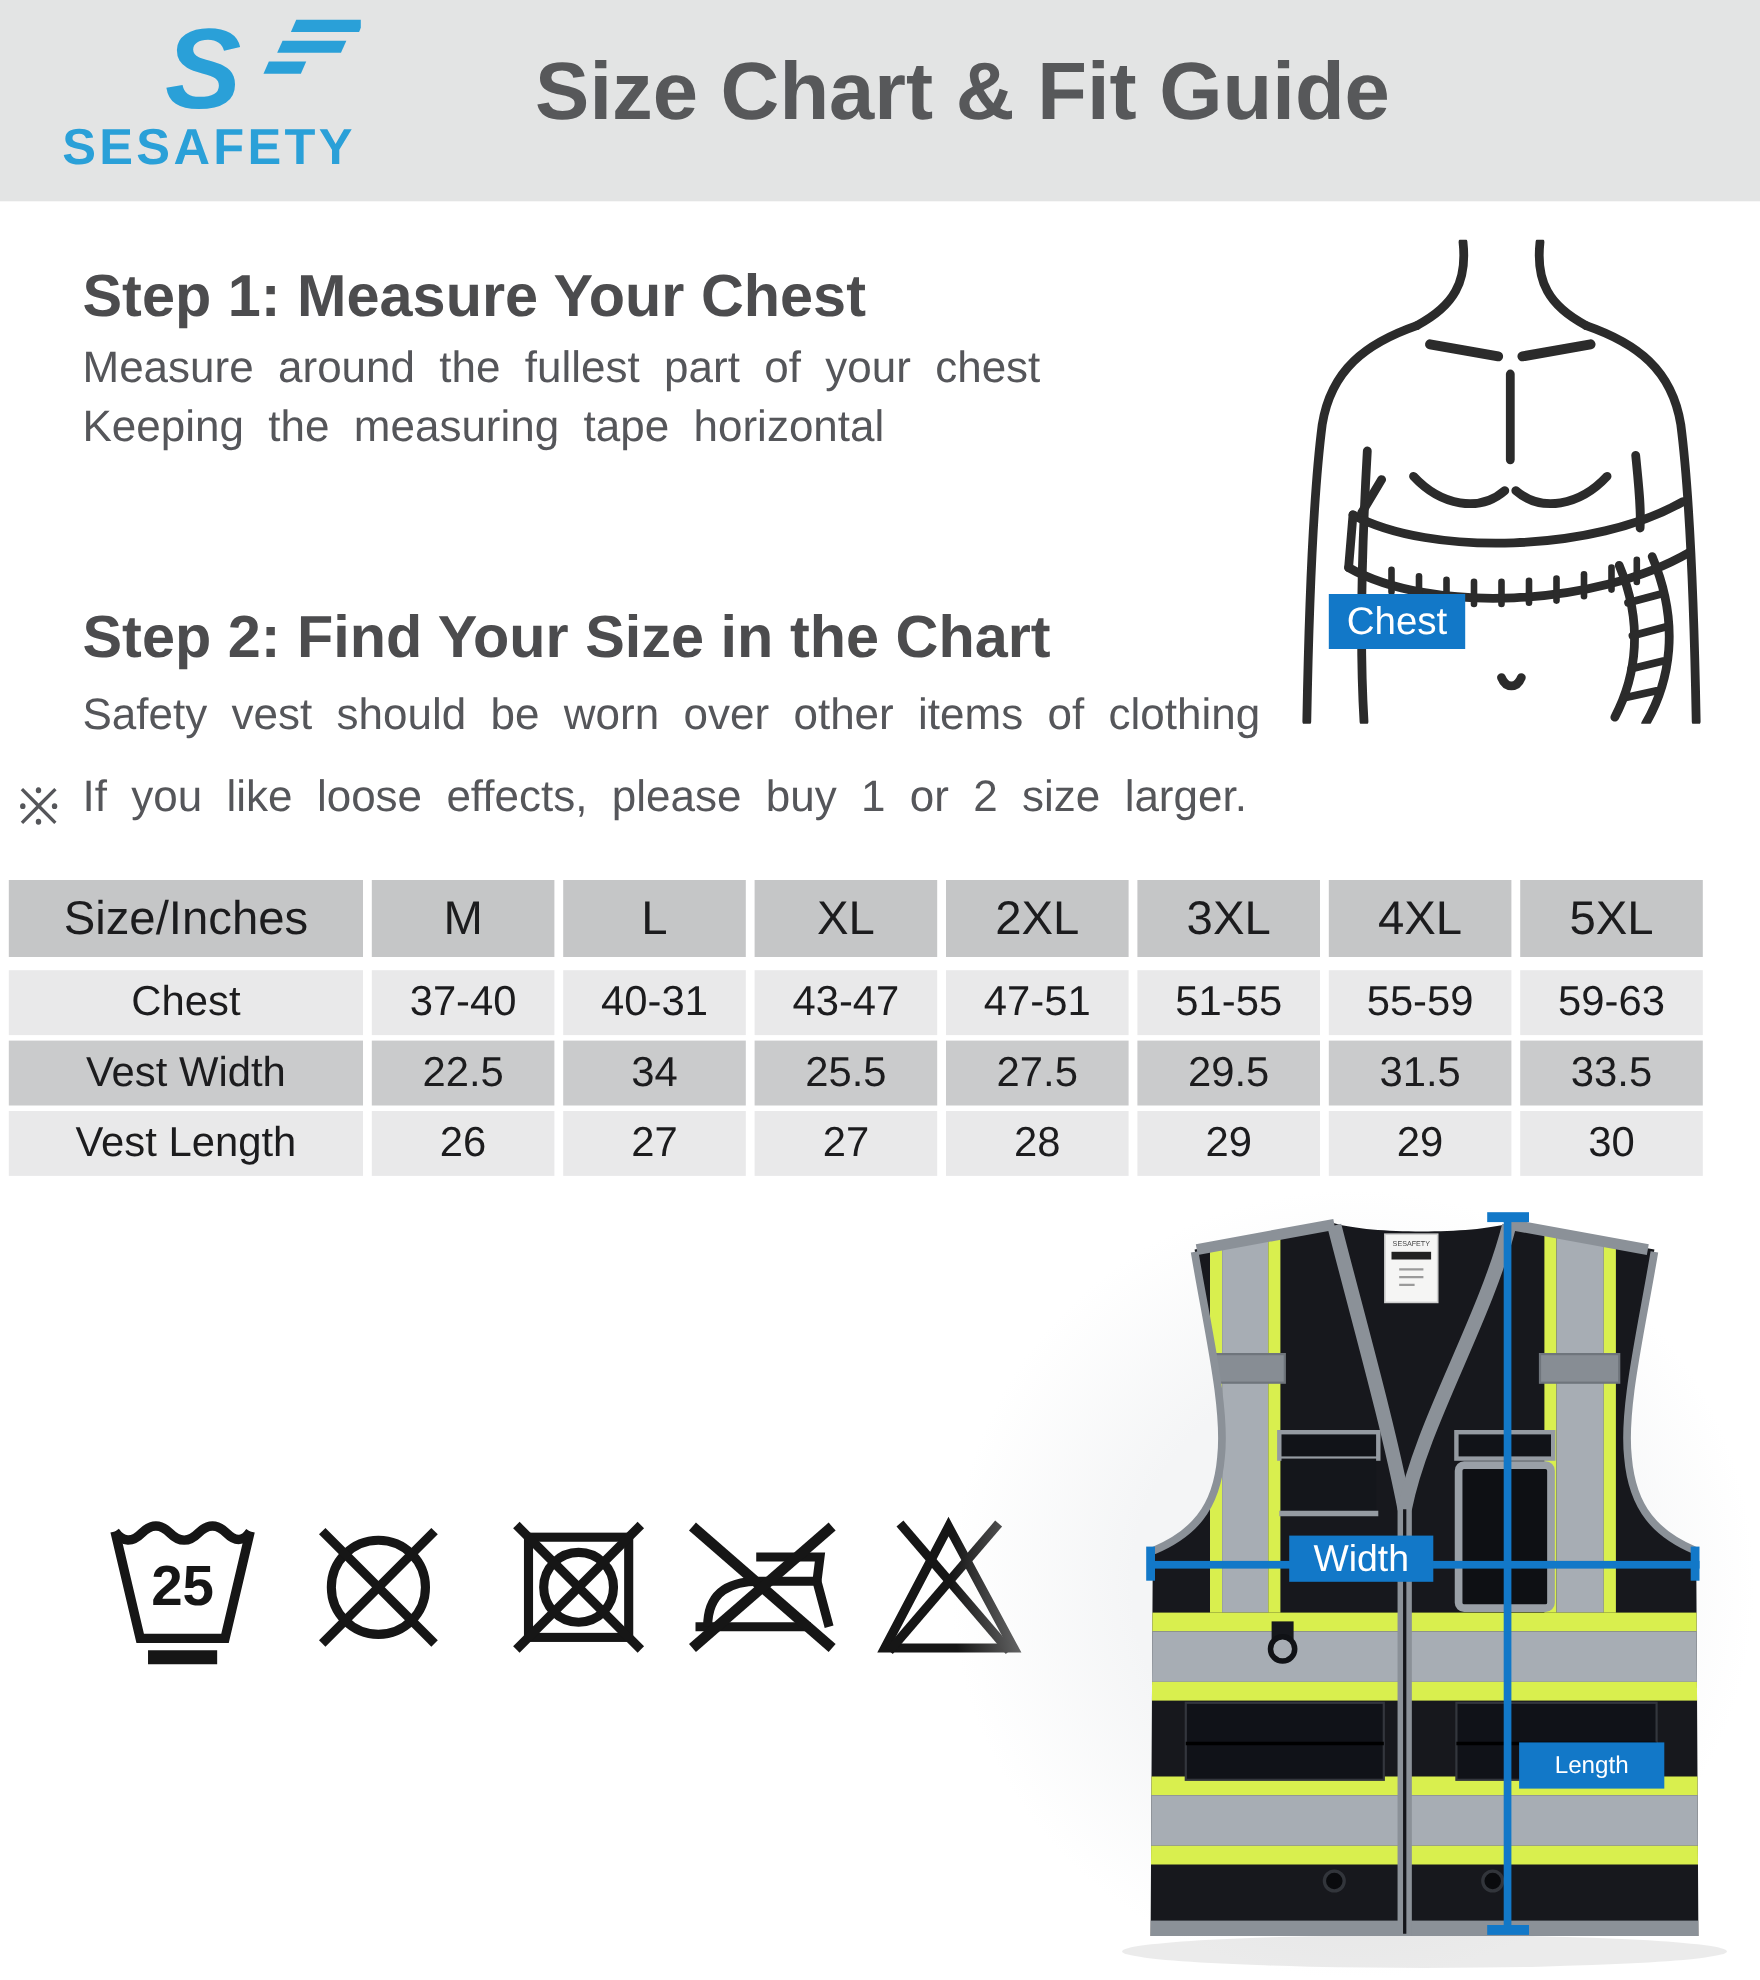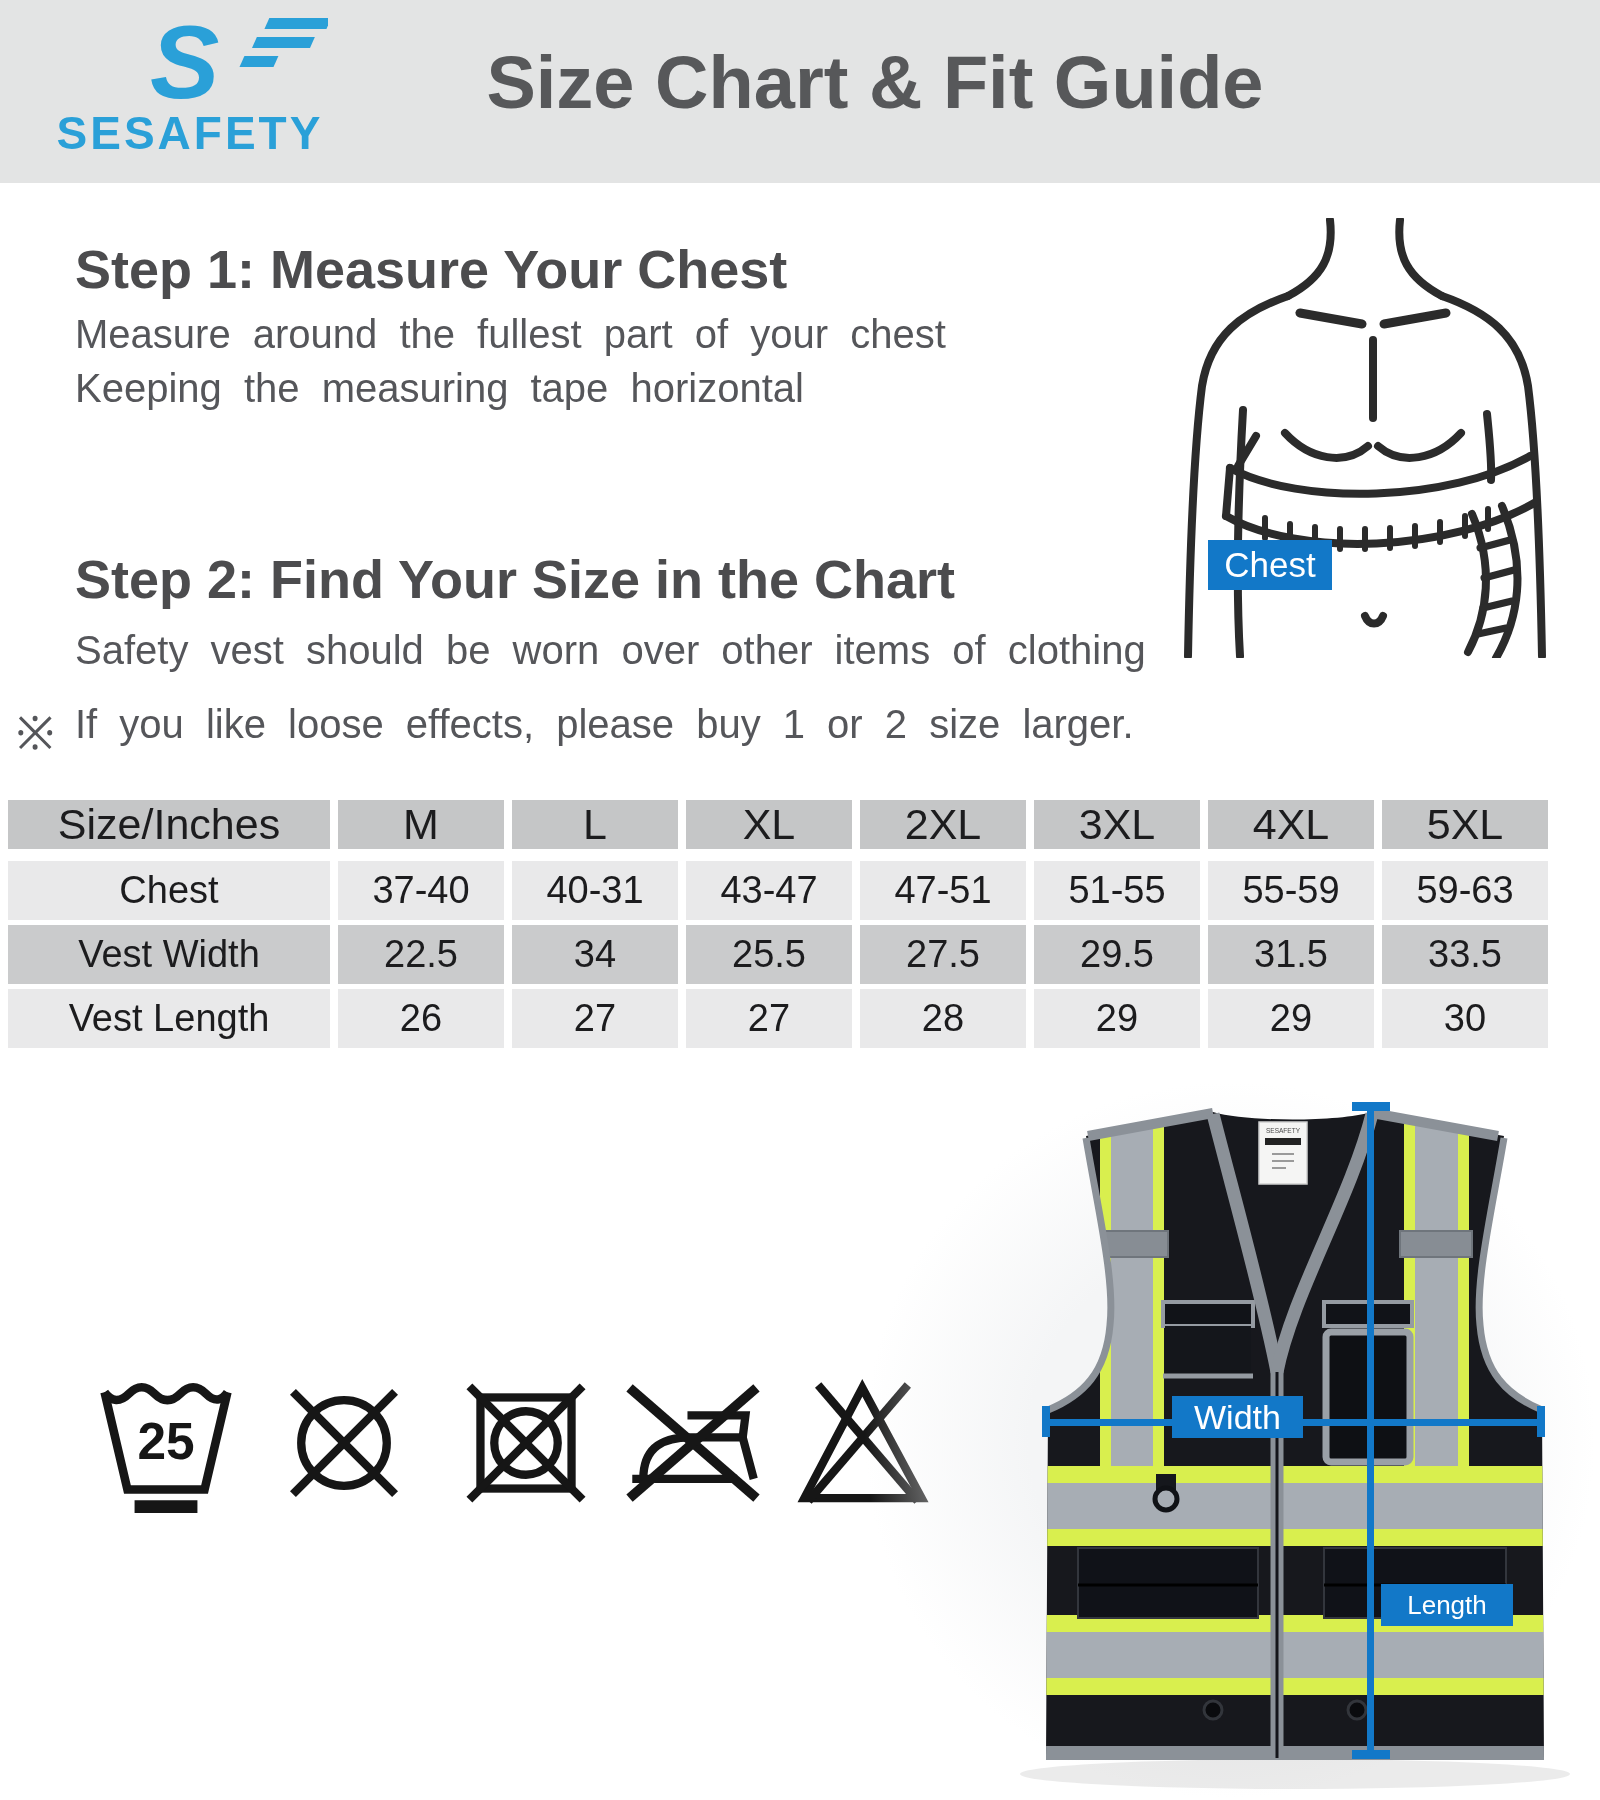--- a/index.html
+++ b/index.html
@@ -31,39 +31,39 @@
   .blueLabel{position:absolute;background:var(--accent-blue,#1278c8);color:#fff;
              display:flex;align-items:center;justify-content:center;font-size:35px;}
   .chestLabel{left:1208px;top:540px;width:124px;height:50px;}
 
   
   .sizeTable{position:absolute;left:8px;top:800px;width:1540px;}
   .trow{display:flex;gap:8px;margin-bottom:5px;}
   .trow.thead{margin-bottom:12px;}
   .cell{width:166px;height:59px;display:flex;align-items:center;justify-content:center;
         font-size:38px;color:var(--table-text,#1c1c1e);background:var(--table-row-light-bg,#e9e9ea);}
-  .thead .cell{height:49px;font-size:43px;background:var(--table-header-bg,#c5c6c7);}
+  .thead .cell{height:70px;font-size:43px;background:var(--table-header-bg,#c5c6c7);}
   .cell.labelcol{width:322px;}
   .trow.light .cell{background:var(--table-row-light-bg,#e9e9ea);}
   .trow.mid .cell{background:var(--table-row-mid-bg,#cacbcc);}
 
   
   .careIcon{position:absolute;}
   .careIcon path,.careIcon circle,.careIcon rect,.careIcon line{
      stroke:var(--care-icon-black,#161616);fill:none;}
   .careIcon text{fill:var(--care-icon-black,#161616);stroke:none;
      font-family:"Liberation Sans",sans-serif;font-weight:700;}
 
   
   .vestBackdrop{position:absolute;left:865px;top:1082px;width:730px;height:716px;
       background:radial-gradient(closest-side,#f4f5f6 55%,rgba(244,245,246,0) 100%);}
   .vestSvg{position:absolute;left:860px;top:1080px;width:740px;height:720px;}
   .measureLine{position:absolute;background:var(--accent-blue,#1278c8);}
   .widthLabel{left:1172px;top:1396px;width:131px;height:42px;font-size:34px;}
-  .lengthLabel{left:1381px;top:1584px;width:132px;height:42px;font-size:26px;}
+  .lengthLabel{left:1381px;top:1584px;width:132px;height:42px;font-size:22px;}
 
   svg{display:block;}
 </style>
 </head>
 <body>
 
 <div class="canvas">
 
   <div class="headerBand">
     <svg class="logoMark" viewBox="0 0 180 98">

